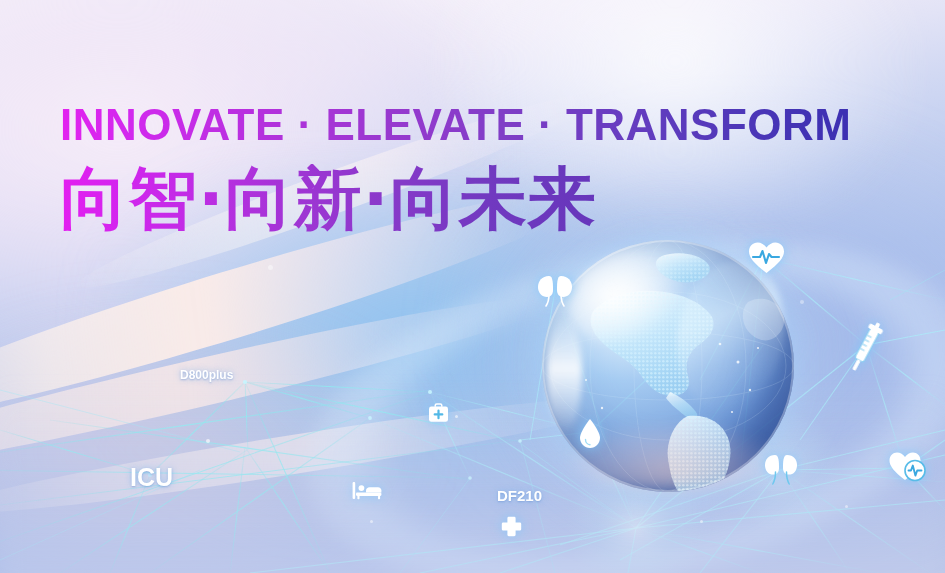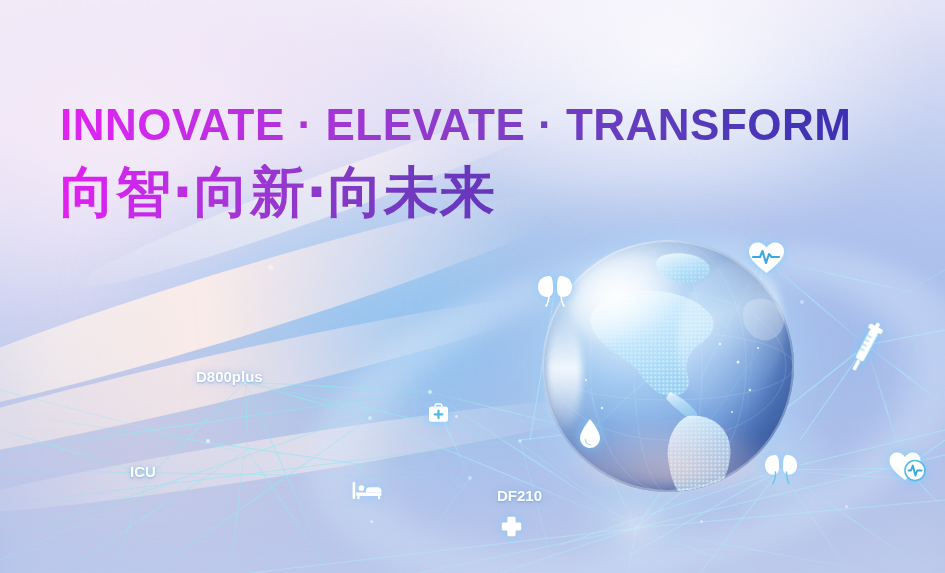--- a/index.html
+++ b/index.html
@@ -289,21 +289,21 @@
       #3c2fb2 100%);
     -webkit-background-clip: text;
     background-clip: text;
     color: transparent;
     -webkit-text-fill-color: transparent;
   }
   .headline-cn {
     position: absolute;
     left: 60px;
     top: 164px;
-    font-size: 55px;
+    font-size: 68px;
     font-weight: 700;
     letter-spacing: 1px;
     line-height: 1.02;
     white-space: nowrap;
     font-family: "DejaVu Sans", "Liberation Sans", sans-serif;
     background: linear-gradient(90deg,
       #e31ff0 0%,
       #d225ee 12%,
       #bb2ee2 28%,
       #a035d4 44%,
@@ -317,22 +317,22 @@
   }
 
   
   .node-label {
     position: absolute;
     color: #ffffff;
     font-weight: 700;
     white-space: nowrap;
     text-shadow: 0 0 6px rgba(120,180,240,0.65), 0 1px 2px rgba(90,130,200,0.45);
   }
-  .lbl-d800 { left: 196px; top: 368px; font-size: 15px; }
-  .lbl-icu  { left: 130px; top: 463px; font-size: 15px; }
+  .lbl-d800 { left: 180px; top: 368px; font-size: 12px; }
+  .lbl-icu  { left: 130px; top: 463px; font-size: 25px; }
   .lbl-df210{ left: 497px; top: 487px; font-size: 15px; }
 
   .sparkle {
     position: absolute;
     border-radius: 50%;
     background: rgba(255,255,255,0.85);
     pointer-events: none;
   }
 </style>
 </head>

